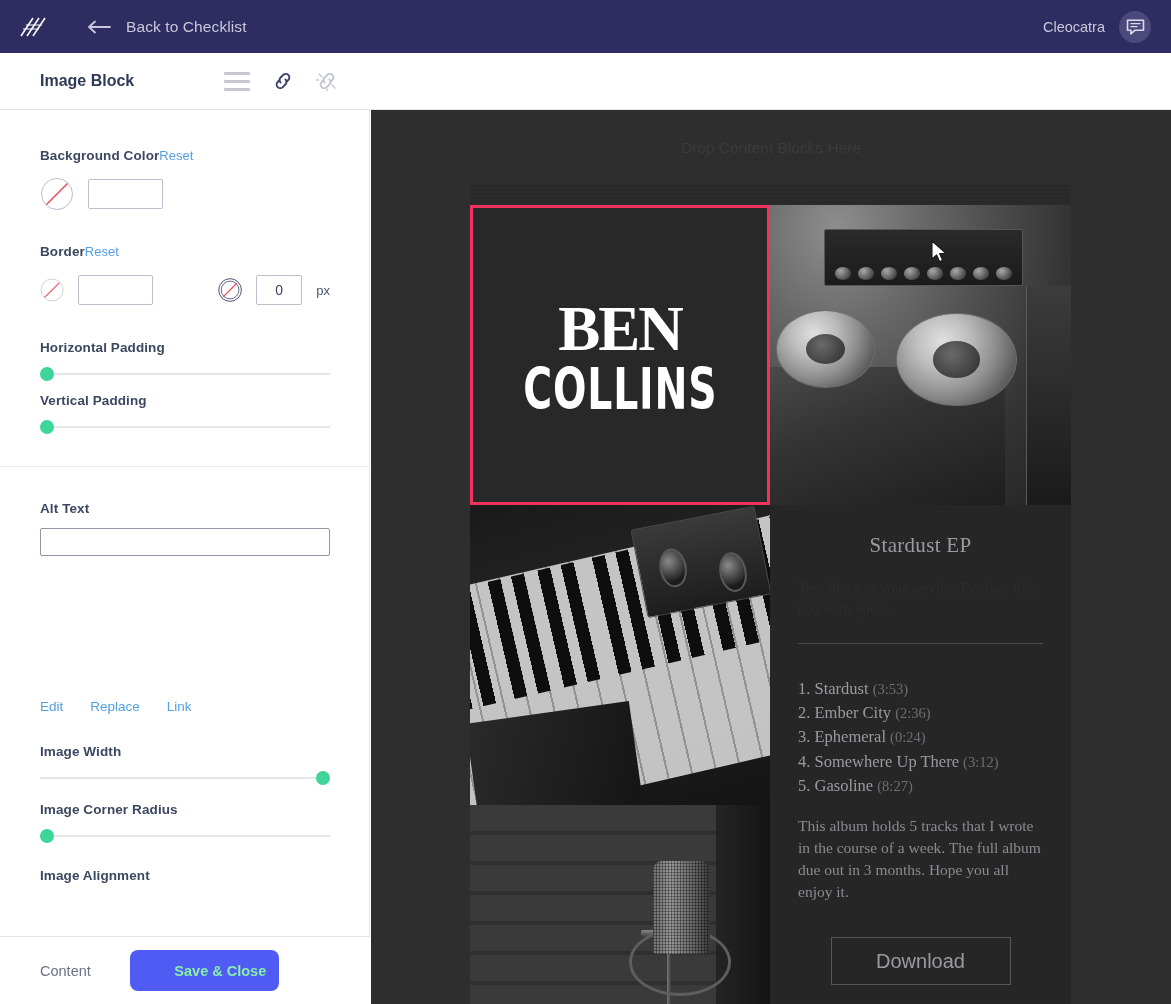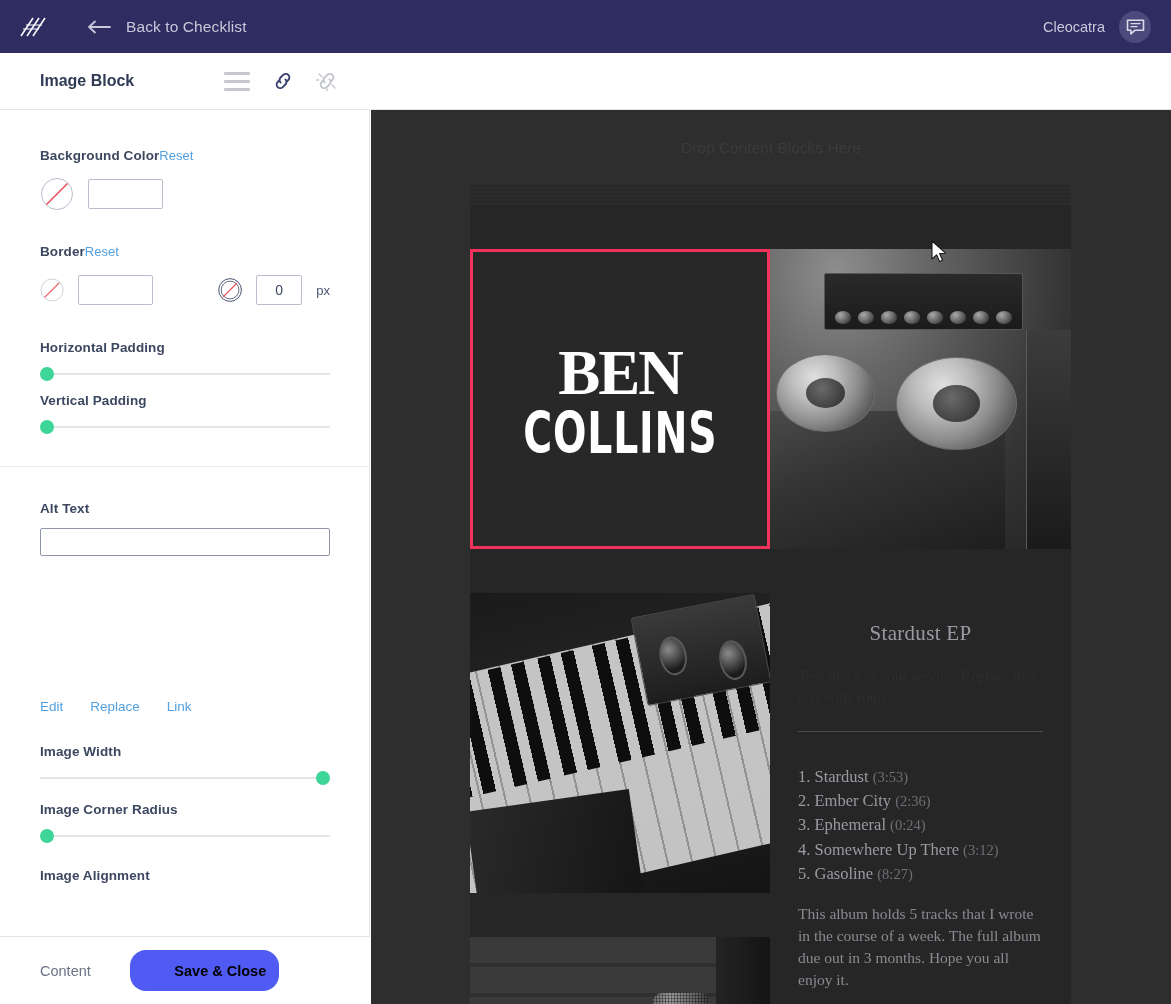--- a/index.html
+++ b/index.html
@@ -129,22 +129,22 @@
     border-top: 1px solid #e3e5ea;
     display: flex; align-items: center;
   }
   .cancel-btn {
     margin-left: 40px; font-size: 14.5px; color: #6a7285;
     background: none; border: none; cursor: pointer;
     font-family: "Liberation Sans", sans-serif;
   }
   .save-btn {
     margin-left: 39px;
-    width: 149px; height: 41px; border-radius: 16px;
-    background: #4f5bf2; color: #000000;
+    width: 149px; height: 41px; border-radius: 8px;
+    background: #4f5bf2; color: #86efac;
     border: none; cursor: pointer;
     font-family: "Liberation Sans", sans-serif;
     font-size: 14.5px; font-weight: bold; padding-left: 32px;
   }
 
   
   .canvas {
     position: absolute; top: 110px; left: 371px;
     width: 800px; height: 894px;
     background: #2e2e2e;
@@ -159,21 +159,21 @@
     position: absolute; top: 75px; left: 99px;
     width: 601px; height: 819px;
     background: #262626;
   }
   .spacer-block {
     width: 601px; height: 20px;
     background: repeating-linear-gradient(
       0deg, #2b2b2b 0px, #2b2b2b 2px, #292929 2px, #292929 4px);
   }
   .grid-row { display: flex; }
-  .cell { position: relative; overflow: hidden; margin-top: 44px; }
+  .cell { position: relative; overflow: hidden; }
   .cell-300 { width: 300px; height: 300px; }
   .cell-301 { width: 301px; height: 300px; }
 
   .selected-img {
     outline: 3px solid #f0325c; outline-offset: -3px;
     z-index: 5;
   }
 
   
   .album-art {

